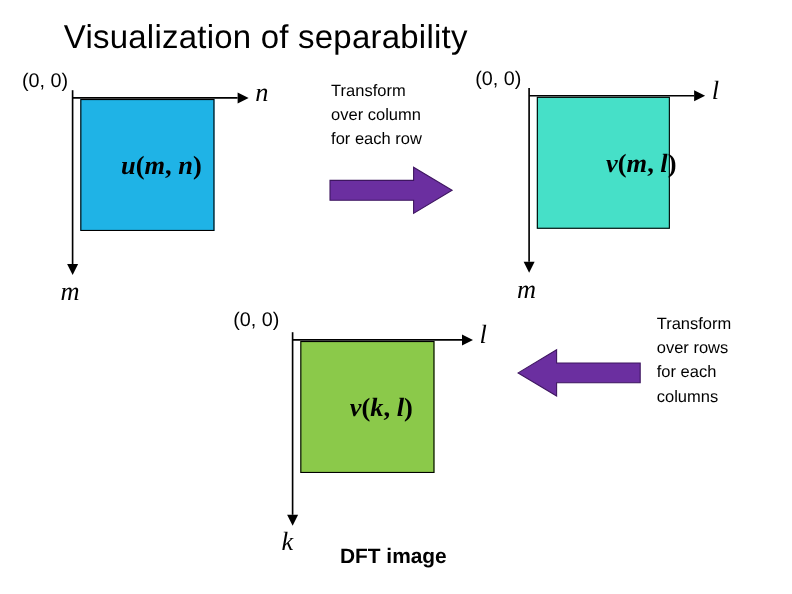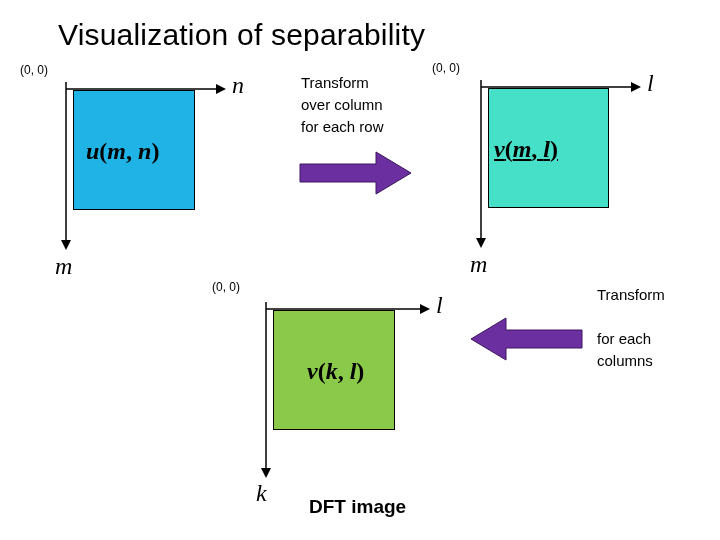--- a/index.html
+++ b/index.html
@@ -19,35 +19,36 @@
   }
   .title {
     position: absolute;
     left: 58px;
     top: 18px;
     font-size: 30px;
     letter-spacing: 0.2px;
   }
   .origin-label {
     position: absolute;
-    font-size: 12px;
+    font-size: 18px;
   }
   .axis-label {
     position: absolute;
     font-family: "Times New Roman", Times, serif;
     font-style: italic;
     font-size: 24px;
   }
   .matrix-label {
     position: absolute;
     font-family: "Times New Roman", Times, serif;
     font-size: 24px;
     font-style: italic;
     font-weight: bold;
     white-space: nowrap;
+    margin-left: 24px;
   }
   .matrix-label .fn { font-style: italic; font-weight: bold; }
   .matrix-label .paren { font-style: normal; font-weight: bold; }
   .caption {
     position: absolute;
     font-size: 19px;
     font-weight: bold;
   }
   .step-text {
     position: absolute;
@@ -123,25 +124,26 @@
   <svg class="arrow" style="left:481px; top:80px; width:160px; height:14px;">
     <line class="axis-line" x1="0" y1="7" x2="150" y2="7"></line>
     <polygon class="axis-head" points="150,2 160,7 150,12"></polygon>
   </svg>
   <div class="axis-label" style="left:647px; top:70px;">l</div>
   <svg class="arrow" style="left:474px; top:80px; width:14px; height:168px;">
     <line class="axis-line" x1="7" y1="0" x2="7" y2="158"></line>
     <polygon class="axis-head" points="2,158 7,168 12,158"></polygon>
   </svg>
   <div class="axis-label" style="left:470px; top:251px;">m</div>
-  <div class="matrix-label" style="left:494px; top:136px;text-decoration:underline;">
+  <div class="matrix-label" style="left:527px; top:136px;">
     <span class="fn">v</span><span class="paren">(</span><span>m</span><span class="paren">, </span><span>l</span><span class="paren">)</span>
   </div>
 
   <div class="step-text" style="left:597px; top:286px;">Transform</div>
+  <div class="step-text" style="left:597px; top:308px;">over rows</div>
   <div class="step-text" style="left:597px; top:330px;text-align:right;">for each</div>
   <div class="step-text" style="left:597px; top:352px;">columns</div>
 
   <div class="big-arrow" style="left:469px; top:316px;">
     <svg width="115" height="46">
       <polygon class="big-fill big-stroke" points="113,14 37,14 37,2 2,23 37,44 37,32 113,32"></polygon>
     </svg>
   </div>
 
   <div class="origin-label" style="left:212px; top:280px;">(0, 0)</div>
@@ -150,18 +152,18 @@
   <svg class="arrow" style="left:266px; top:302px; width:164px; height:14px;">
     <line class="axis-line" x1="0" y1="7" x2="154" y2="7"></line>
     <polygon class="axis-head" points="154,2 164,7 154,12"></polygon>
   </svg>
   <div class="axis-label" style="left:436px; top:292px;">l</div>
   <svg class="arrow" style="left:259px; top:302px; width:14px; height:176px;">
     <line class="axis-line" x1="7" y1="0" x2="7" y2="166"></line>
     <polygon class="axis-head" points="2,166 7,176 12,166"></polygon>
   </svg>
   <div class="axis-label" style="left:256px; top:480px;">k</div>
-  <div class="matrix-label" style="left:307px; top:358px;">
+  <div class="matrix-label" style="left:294px; top:358px;">
     <span class="fn">v</span><span class="paren">(</span><span>k</span><span class="paren">, </span><span>l</span><span class="paren">)</span>
   </div>
   <div class="caption" style="left:309px; top:448px;margin-top:48px;">DFT image</div>
 
 </div>
 
 </body></html>

